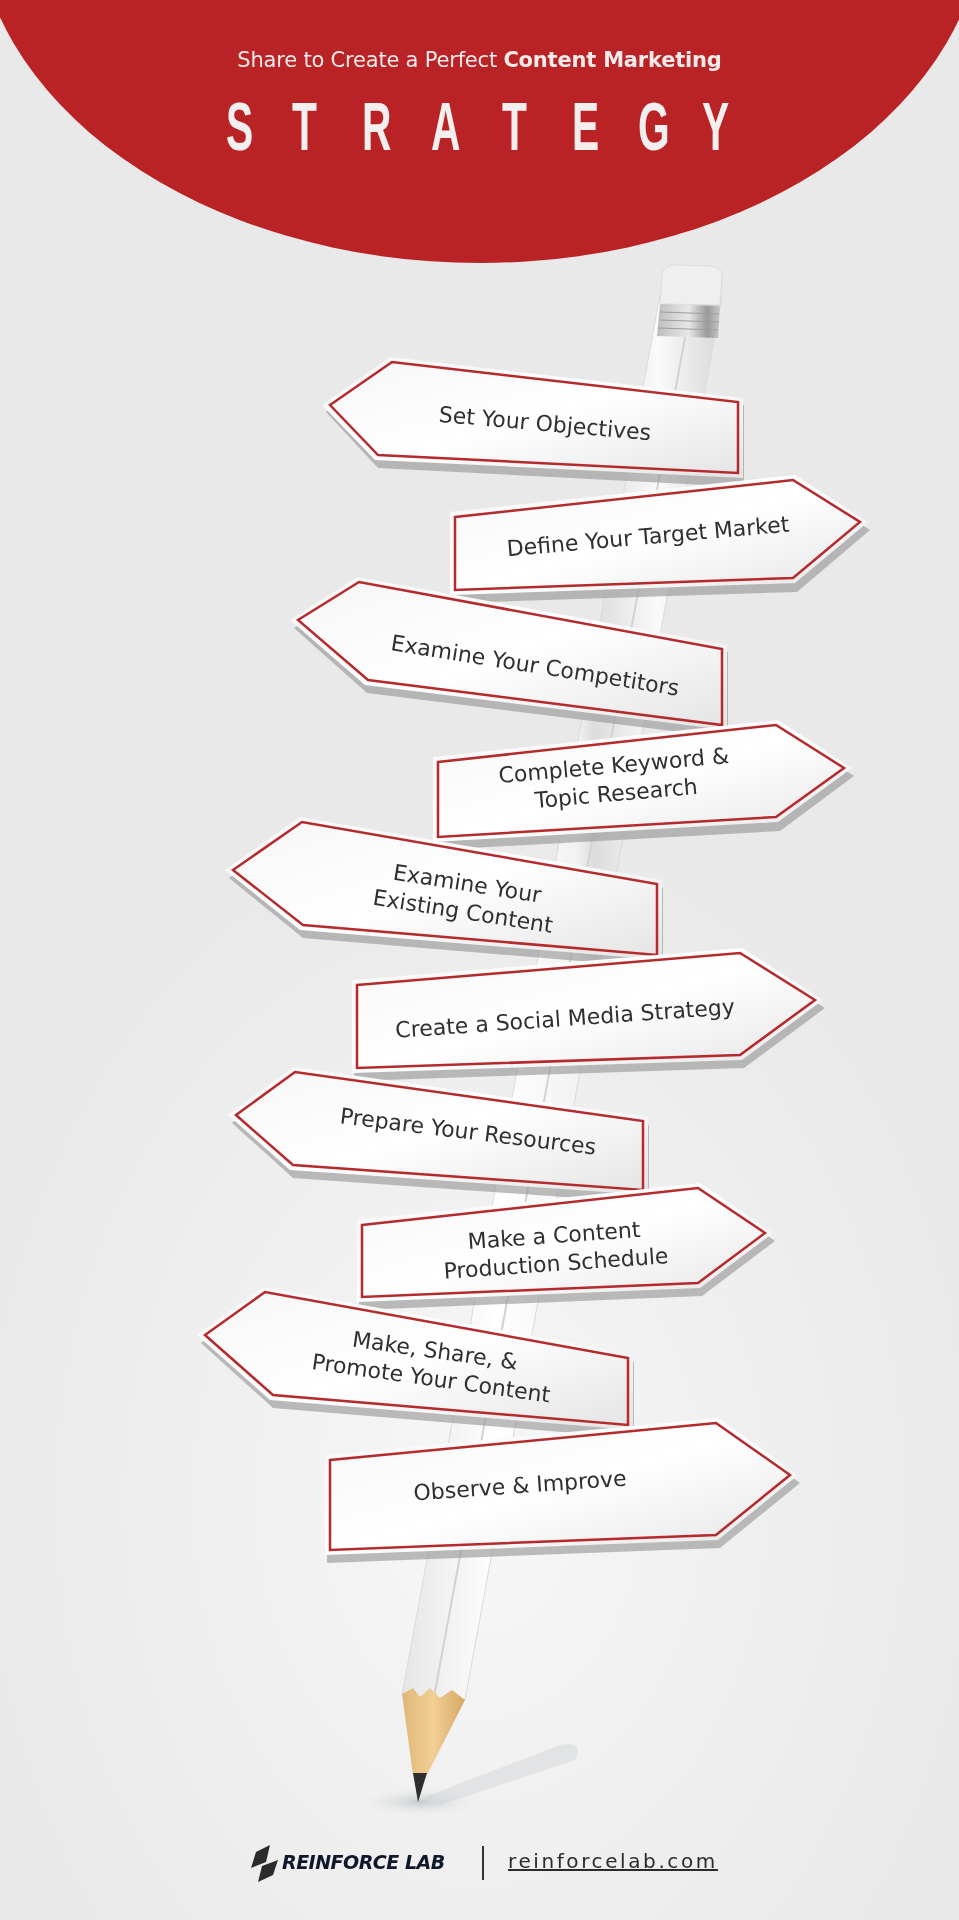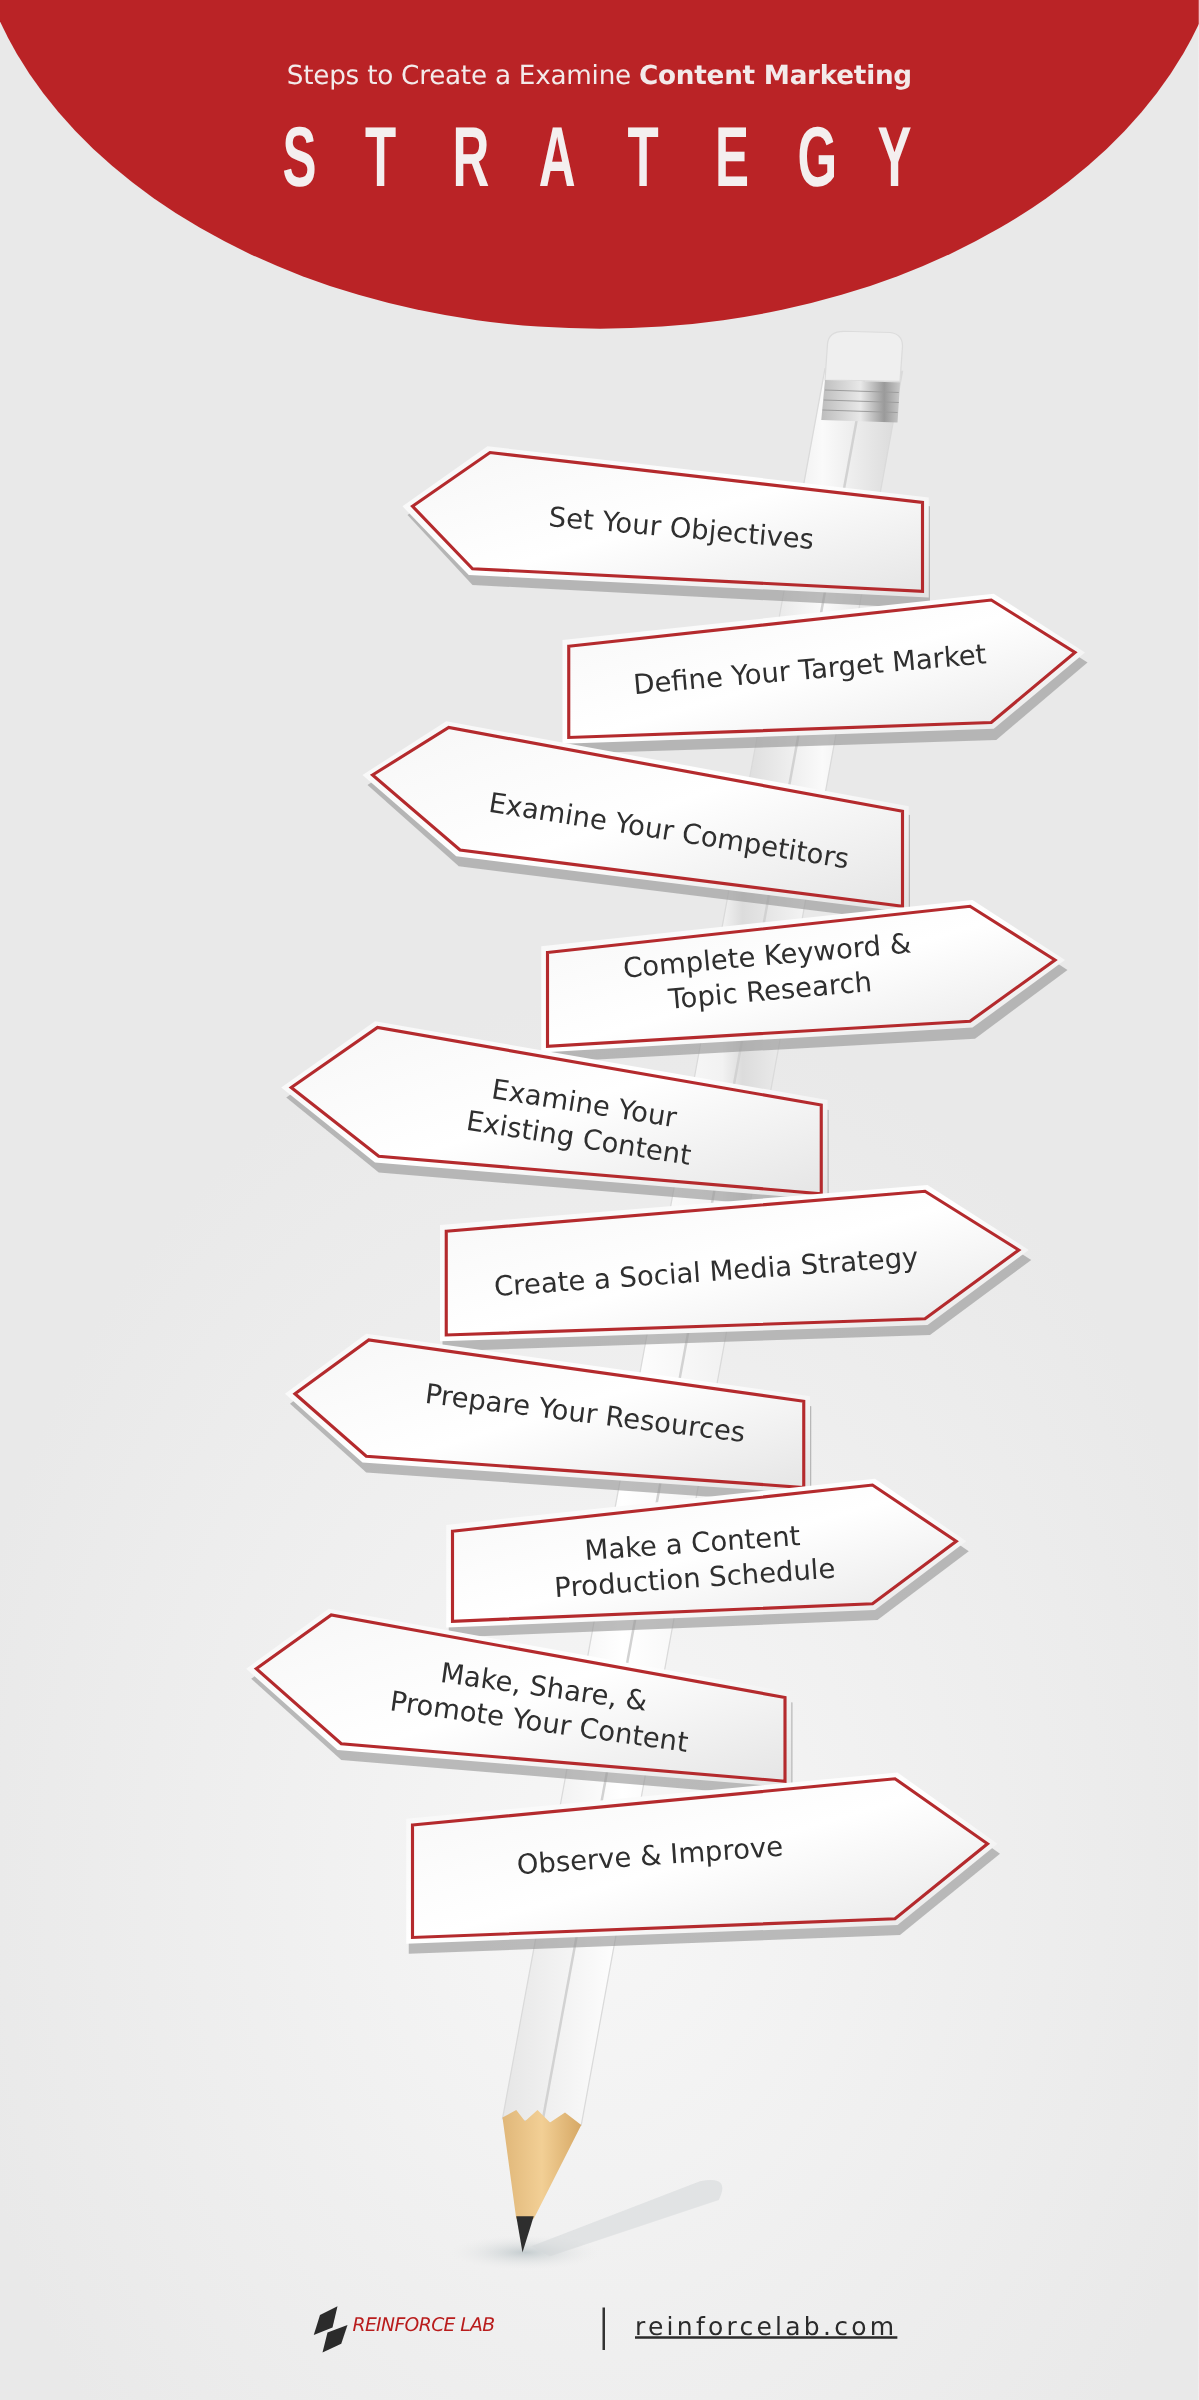--- a/index.html
+++ b/index.html
@@ -6,29 +6,29 @@
   body { width:959px; height:1920px; position:relative; overflow:hidden;
     background: radial-gradient(ellipse 520px 700px at 480px 1500px, #f7f7f7 0%, #efefef 55%, #e9e9e9 100%);
     font-family: "DejaVu Sans", sans-serif; }
   .header-shape { position:absolute; left:-25px; top:-450px; width:1010px; height:713px; border-radius:50%; background:#BA2326; }
   .subtitle { position:absolute; left:0; top:48px; width:959px; text-align:center; color:#f3eaea; font-size:21px; letter-spacing:-0.2px; }
   .subtitle b { font-weight:bold; }
   .title-wrap { position:absolute; left:0; top:92px; width:959px; height:70px; }
   .title-wrap .t { position:absolute; top:0; font-family:"Liberation Sans", sans-serif; font-weight:bold; font-size:68px; color:#f4efef; transform:scaleX(0.6); transform-origin:left top; line-height:68px; }
   svg.scene { position:absolute; left:0; top:0; }
   .sign-text { position:absolute; color:#2f2f2f; font-family:"DejaVu Sans", sans-serif; font-size:22px; text-align:center; white-space:nowrap; line-height:28px; transform-origin:center center; }
-  .logo-text { position:absolute; left:282px; top:1851px; font-family:"DejaVu Sans", sans-serif; font-weight:normal; font-style:italic; font-size:15px; color:#b91c1c; letter-spacing:-0.5px; }
+  .logo-text { position:absolute; left:282px; top:1851px; font-family:"DejaVu Sans", sans-serif; font-weight:bold; font-style:italic; font-size:19px; color:#0f172a; letter-spacing:-0.5px; }
   .divider { position:absolute; left:482px; top:1846px; width:2px; height:34px; background:#333; }
   .url { position:absolute; left:508px; top:1849px; font-family:"DejaVu Sans", sans-serif; font-size:20px; color:#2b2b2b; letter-spacing:2.6px;text-decoration:underline; }
 </style>
 </head>
 <body>
 
 <div class="header-shape"></div>
-<div class="subtitle"><span>Steps to Create a Examine </span><b>Content Marketing</b></div>
+<div class="subtitle"><span>Share to Create a Perfect </span><b>Content Marketing</b></div>
 <div class="title-wrap">
   <span class="t" style="left:226px">S</span>
   <span class="t" style="left:292px">T</span>
   <span class="t" style="left:362px">R</span>
   <span class="t" style="left:431px">A</span>
   <span class="t" style="left:502px">T</span>
   <span class="t" style="left:572px">E</span>
   <span class="t" style="left:638px">G</span>
   <span class="t" style="left:702px">Y</span>
 </div>

